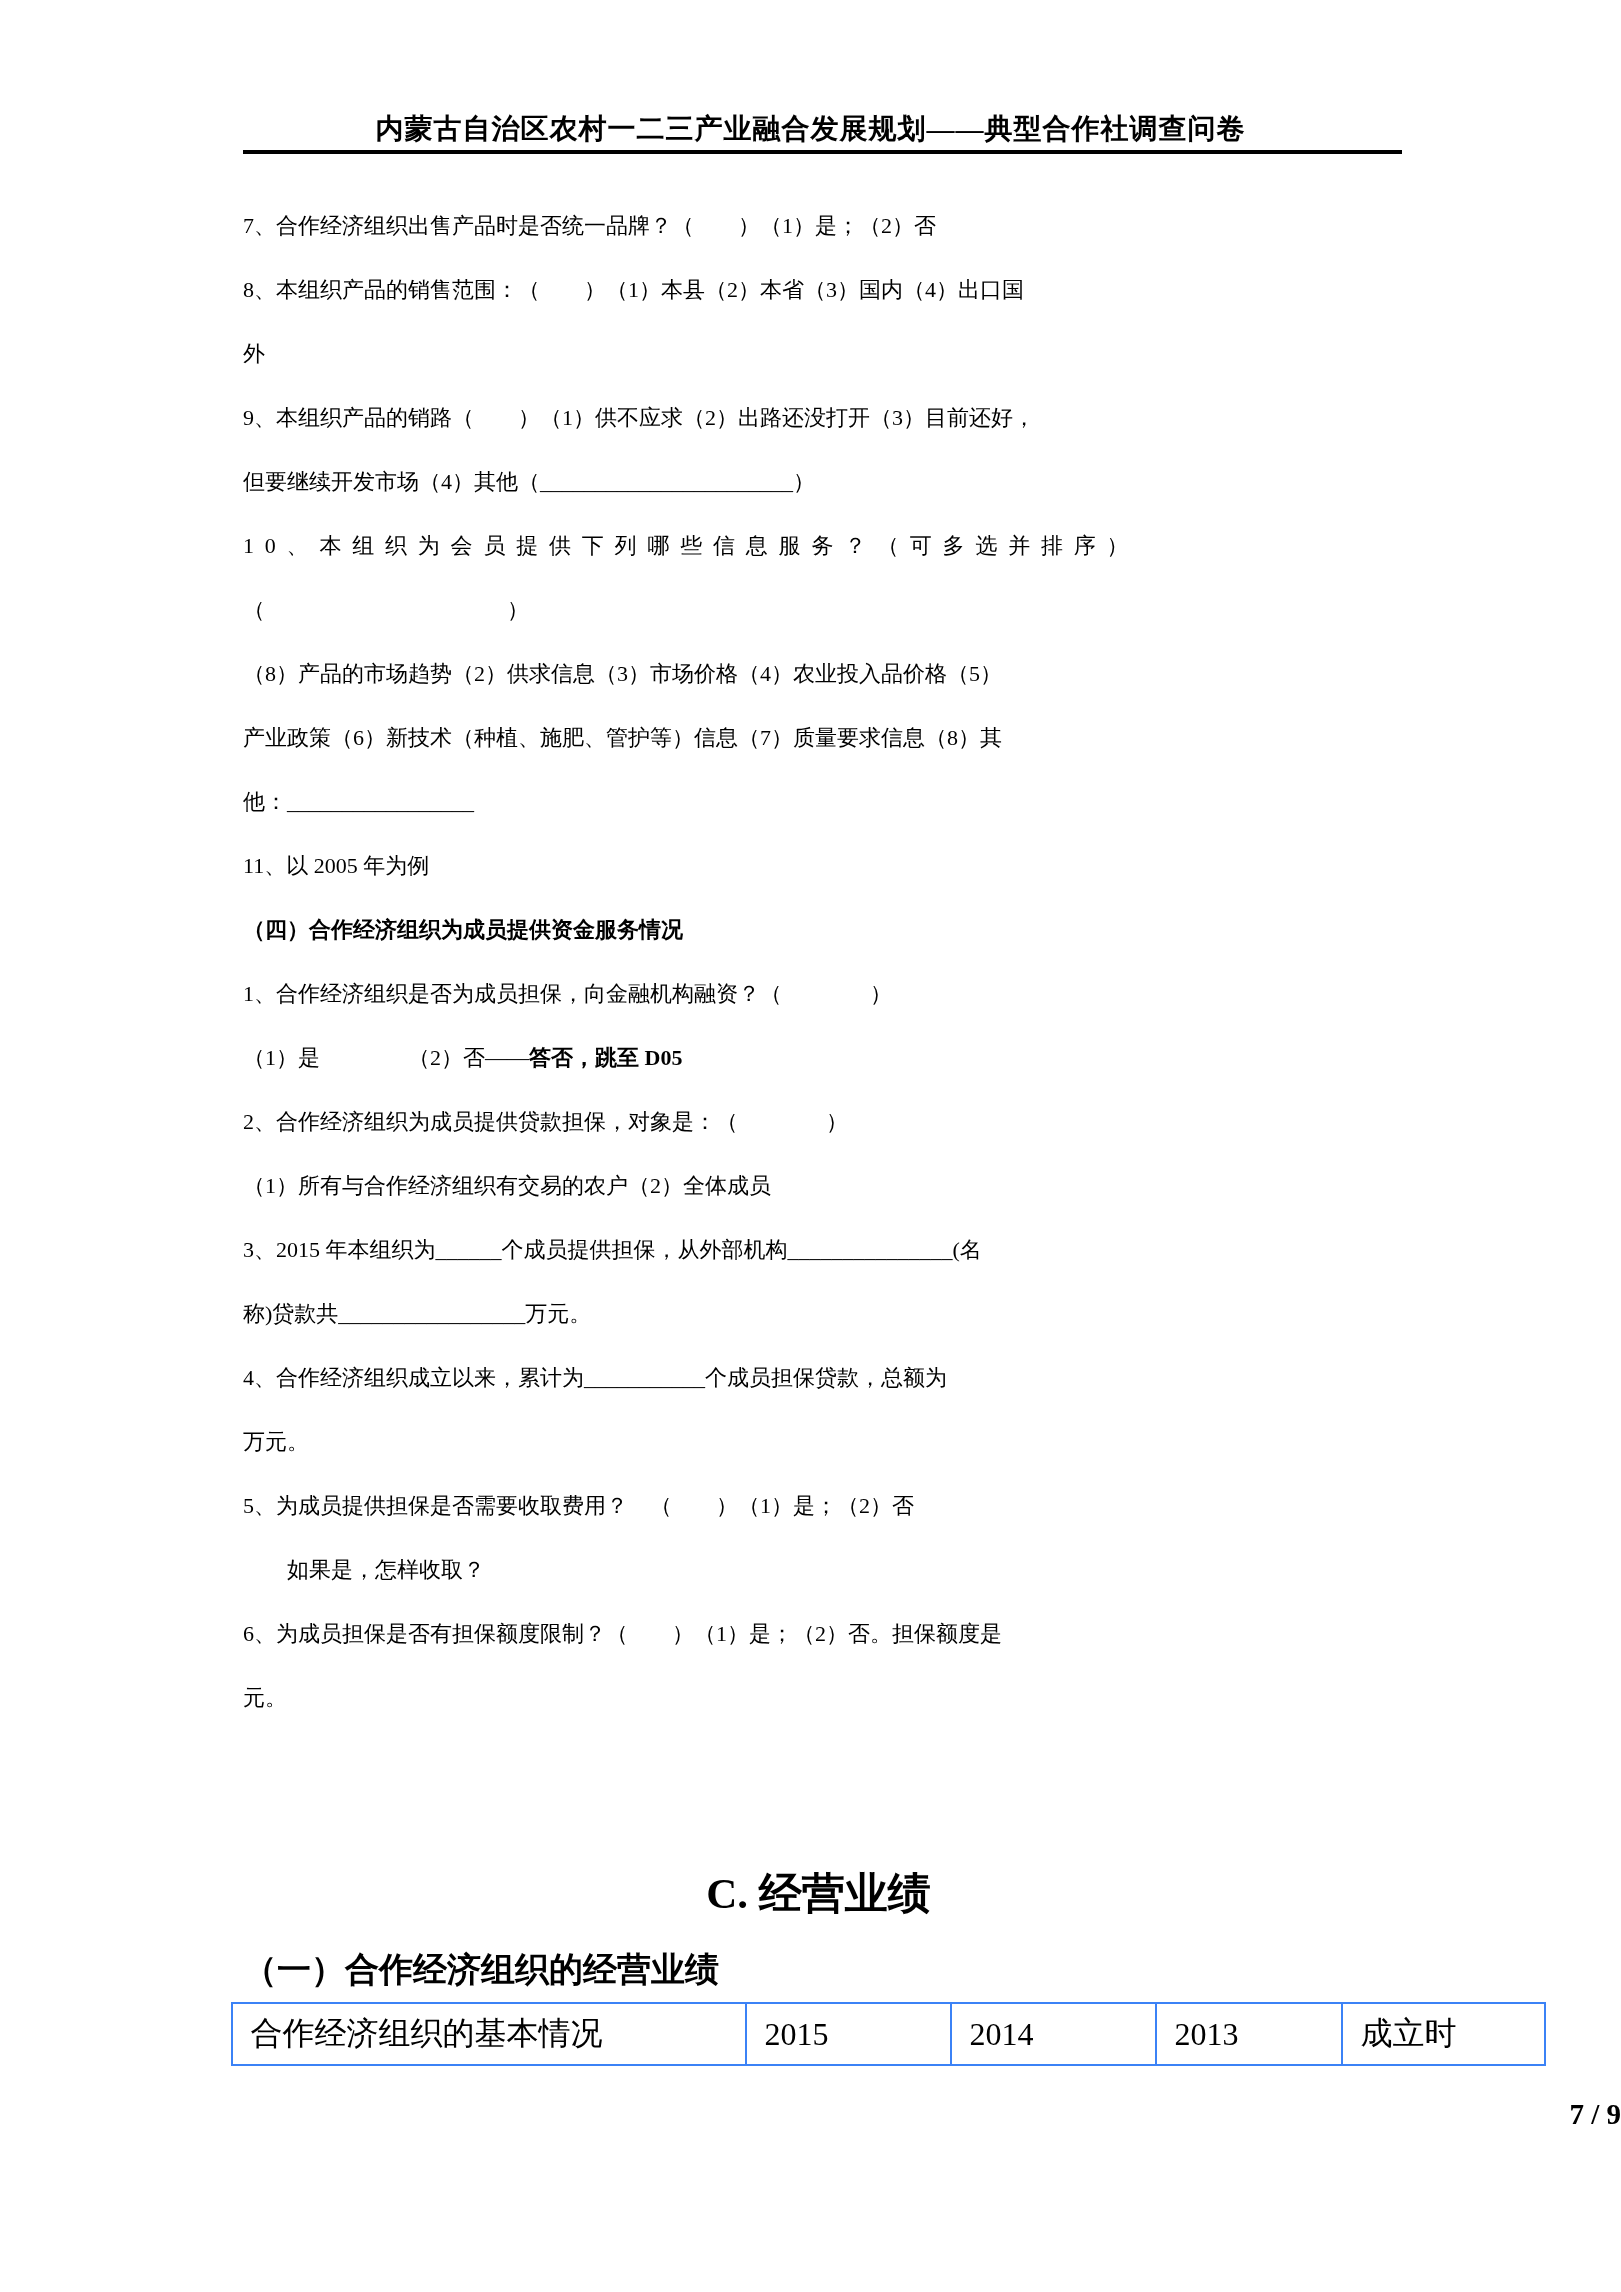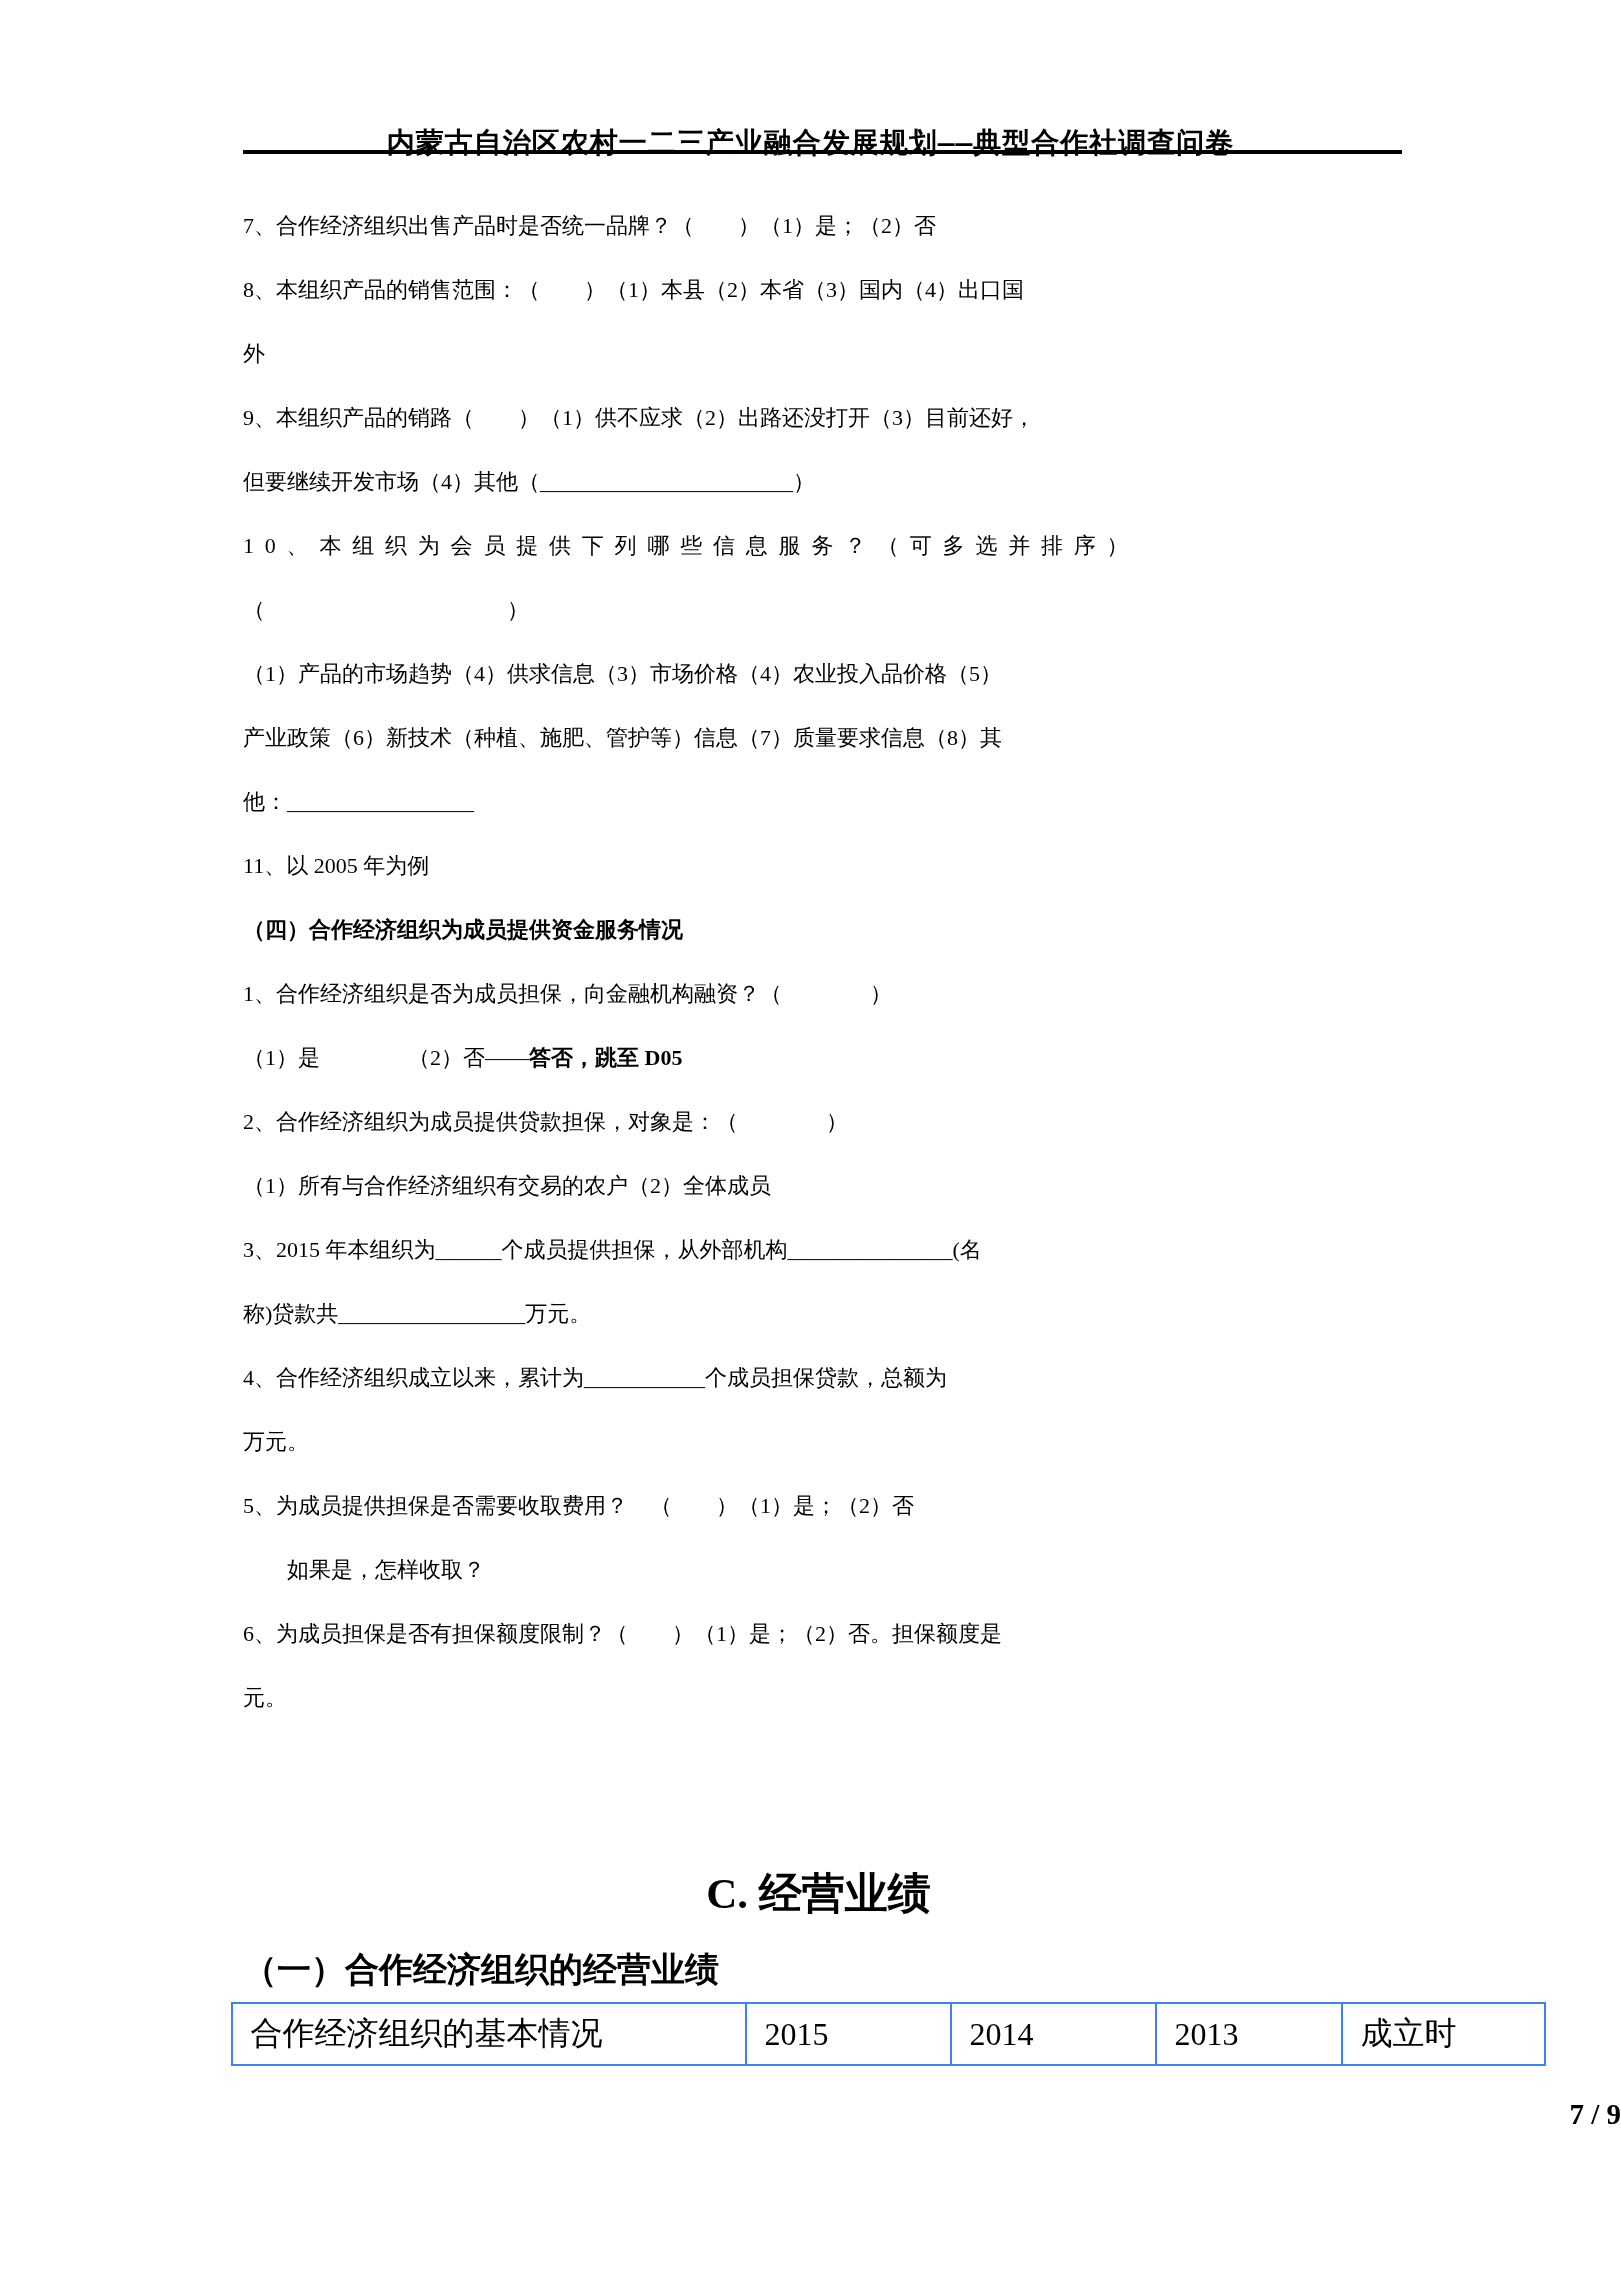--- a/index.html
+++ b/index.html
@@ -1,22 +1,22 @@
 <!DOCTYPE html>
 <html><head>
 <meta charset="utf-8">
 <style>
   html,body{margin:0;padding:0;background:#ffffff;}
   .page{
     position:relative;width:1621px;height:2293px;background:#ffffff;color:#000;
     font-family:"Liberation Serif","DejaVu Serif",serif;overflow:hidden;
   }
   .header-title{
-    position:absolute;top:124px;left:0;width:100%;text-align:center;
-    font-size:28px;font-weight:bold;font-family:Liberation Mono, monospace;
+    position:absolute;top:110px;left:0;width:100%;text-align:center;
+    font-size:28px;font-weight:bold;font-family:Liberation Serif, serif;
     letter-spacing:1px;
   }
   .header-rule{
     position:absolute;top:150px;left:243px;width:1159px;height:3.9px;background:#000;
   }
   .body-lines{
     position:absolute;top:194px;left:243px;width:1217px;
     font-size:22px;line-height:64px;
   }
   .line{white-space:pre;}
@@ -56,21 +56,21 @@
   <div class="header-rule"></div>
 
   <div class="body-lines">
       <div class="line"><span>7、合作经济组织出售产品时是否统一品牌？（　　）（1）是；（2）否</span></div>
       <div class="line"><span>8、本组织产品的销售范围：（　　）（1）本县（2）本省（3）国内（4）出口国</span></div>
       <div class="line"><span>外</span></div>
       <div class="line"><span>9、本组织产品的销路（　　）（1）供不应求（2）出路还没打开（3）目前还好，</span></div>
       <div class="line"><span>但要继续开发市场（4）其他（_______________________）</span></div>
       <div class="line tracked"><span>10、本组织为会员提供下列哪些信息服务？（可多选并排序）</span></div>
       <div class="line"><span>（　　　　　　　　　　　）</span></div>
-      <div class="line"><span>（1）产品的市场趋势（4）供求信息（3）市场价格（4）农业投入品价格（5）</span></div>
+      <div class="line"><span>（8）产品的市场趋势（2）供求信息（3）市场价格（4）农业投入品价格（5）</span></div>
       <div class="line"><span>产业政策（6）新技术（种植、施肥、管护等）信息（7）质量要求信息（8）其</span></div>
       <div class="line"><span>他：_________________</span></div>
       <div class="line"><span>11、以 2005 年为例</span></div>
       <div class="line heading"><span>（四）合作经济组织为成员提供资金服务情况</span></div>
       <div class="line"><span>1、合作经济组织是否为成员担保，向金融机构融资？（　　　　）</span></div>
       <div class="line"><span>（1）是　　　　（2）否——</span><span class="b">答否，跳至 D05</span></div>
       <div class="line"><span>2、合作经济组织为成员提供贷款担保，对象是：（　　　　）</span></div>
       <div class="line"><span>（1）所有与合作经济组织有交易的农户（2）全体成员</span></div>
       <div class="line"><span>3、2015 年本组织为______个成员提供担保，从外部机构_______________(名</span></div>
       <div class="line"><span>称)贷款共_________________万元。</span></div>

